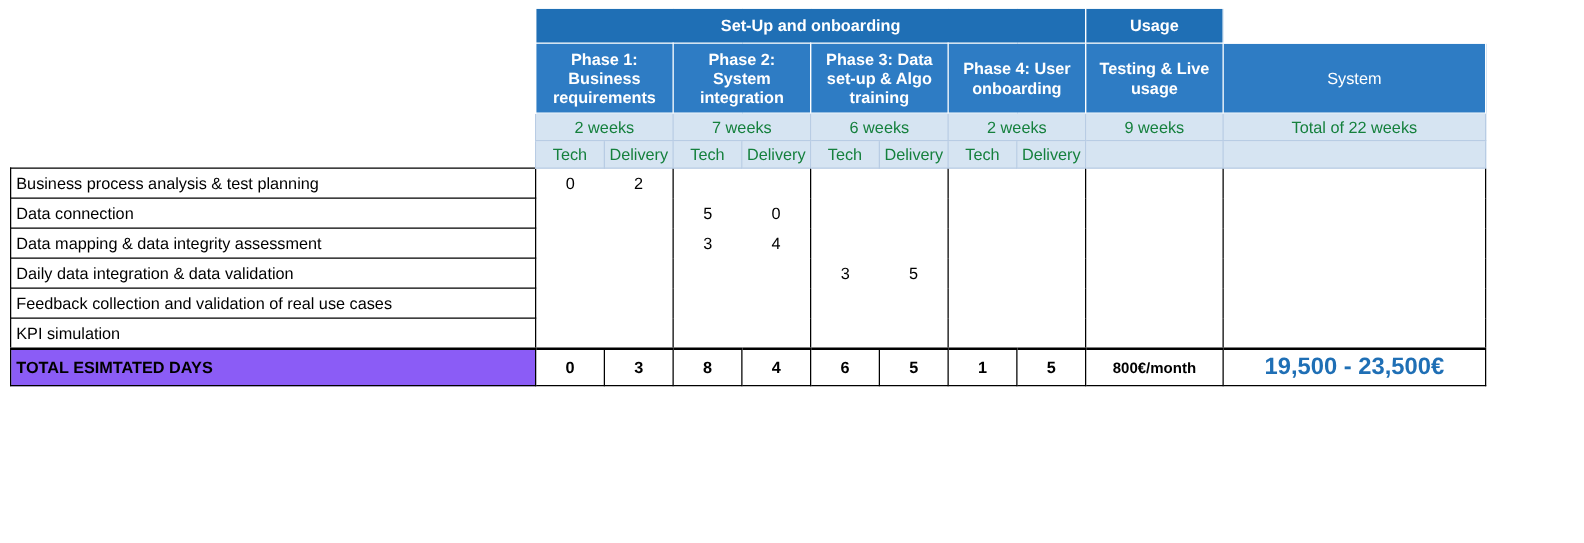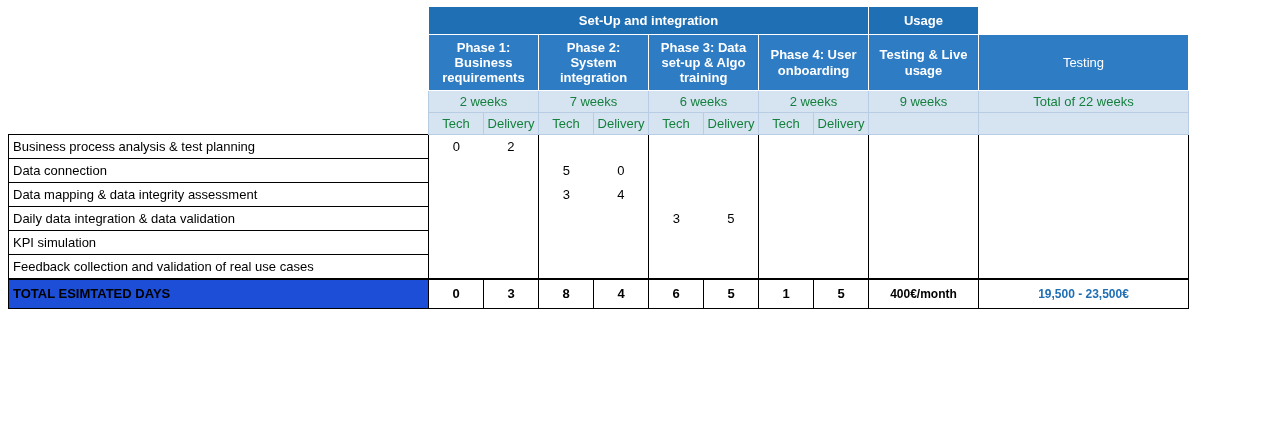--- a/index.html
+++ b/index.html
@@ -99,21 +99,21 @@
     border-right: 1px solid #000000;
     background: #ffffff;
   }
   
   .total-label {
     border: 1px solid #000000;
     border-top: 2px solid #000000;
     font-weight: bold;
     padding-left: 4px;
     text-align: left;
-    background: #1d4ed8;
+    background: #8b5cf6;
     font-size: 13px;
   }
   .total-val {
     border: 1px solid #000000;
     border-top: 2px solid #000000;
     text-align: center;
     font-weight: bold;
     background: #ffffff;
     font-size: 13px;
   }
@@ -125,21 +125,21 @@
     background: #ffffff;
     font-size: 12px;
   }
   .total-general {
     border: 1px solid #000000;
     border-top: 2px solid #000000;
     text-align: center;
     font-weight: bold;
     background: #ffffff;
     color: #1F6FB5;
-    font-size: 12px;
+    font-size: 19px;
   }
   .noborder { border: none; background: #ffffff; }
 </style>
 </head>
 <body>
 
 <div class="sheet">
   <table class="grid">
     <colgroup>
       <col class="c-task">
@@ -151,33 +151,33 @@
         <col class="c-num">
       <col class="c-num">
         <col class="c-num">
       <col class="c-usage">
       <col class="c-gen">
     </colgroup>
     <tbody>
 
       <tr class="row-top">
         <td class="noborder"></td>
-        <td class="hdr-blue" colspan="8">Set-Up and integration</td>
+        <td class="hdr-blue" colspan="8">Set-Up and onboarding</td>
         <td class="hdr-blue">Usage</td>
         <td class="noborder"></td>
       </tr>
 
       <tr class="row-phase">
         <td class="noborder"></td>
         <td class="hdr-blue2 bold" colspan="2">Phase 1: Business requirements</td>
         <td class="hdr-blue2 bold" colspan="2">Phase 2: System integration</td>
         <td class="hdr-blue2 bold" colspan="2">Phase 3: Data set-up &amp; Algo training</td>
         <td class="hdr-blue2 bold" colspan="2">Phase 4: User onboarding</td>
         <td class="hdr-blue2 bold">Testing &amp; Live usage</td>
-        <td class="hdr-blue2">Testing</td>
+        <td class="hdr-blue2">System</td>
       </tr>
 
       <tr class="row-weeks">
         <td class="noborder"></td>
         <td class="hdr-light" colspan="2">2 weeks</td>
         <td class="hdr-light" colspan="2">7 weeks</td>
         <td class="hdr-light" colspan="2">6 weeks</td>
         <td class="hdr-light" colspan="2">2 weeks</td>
         <td class="hdr-light">9 weeks</td>
         <td class="hdr-light">Total of 22 weeks</td>
@@ -243,34 +243,34 @@
         <td class="val-cell pair-left"></td>
         <td class="val-cell pair-right"></td>
         <td class="val-cell pair-left">3</td>
         <td class="val-cell pair-right">5</td>
         <td class="val-cell pair-left"></td>
         <td class="val-cell pair-right"></td>
         <td class="blank-cell"></td>
         <td class="blank-cell"></td>
       </tr>
       <tr class="row-task">
+        <td class="task-cell">Feedback collection and validation of real use cases</td>
+        <td class="val-cell pair-left"></td>
+        <td class="val-cell pair-right"></td>
+        <td class="val-cell pair-left"></td>
+        <td class="val-cell pair-right"></td>
+        <td class="val-cell pair-left"></td>
+        <td class="val-cell pair-right"></td>
+        <td class="val-cell pair-left"></td>
+        <td class="val-cell pair-right"></td>
+        <td class="blank-cell"></td>
+        <td class="blank-cell"></td>
+      </tr>
+      <tr class="row-task">
         <td class="task-cell">KPI simulation</td>
-        <td class="val-cell pair-left"></td>
-        <td class="val-cell pair-right"></td>
-        <td class="val-cell pair-left"></td>
-        <td class="val-cell pair-right"></td>
-        <td class="val-cell pair-left"></td>
-        <td class="val-cell pair-right"></td>
-        <td class="val-cell pair-left"></td>
-        <td class="val-cell pair-right"></td>
-        <td class="blank-cell"></td>
-        <td class="blank-cell"></td>
-      </tr>
-      <tr class="row-task">
-        <td class="task-cell">Feedback collection and validation of real use cases</td>
         <td class="val-cell pair-left"></td>
         <td class="val-cell pair-right"></td>
         <td class="val-cell pair-left"></td>
         <td class="val-cell pair-right"></td>
         <td class="val-cell pair-left"></td>
         <td class="val-cell pair-right"></td>
         <td class="val-cell pair-left"></td>
         <td class="val-cell pair-right"></td>
         <td class="blank-cell"></td>
         <td class="blank-cell"></td>
@@ -279,18 +279,18 @@
       <tr class="row-total">
         <td class="total-label">TOTAL ESIMTATED DAYS</td>
         <td class="total-val">0</td>
         <td class="total-val">3</td>
         <td class="total-val">8</td>
         <td class="total-val">4</td>
         <td class="total-val">6</td>
         <td class="total-val">5</td>
         <td class="total-val">1</td>
         <td class="total-val">5</td>
-        <td class="total-usage">400€/month</td>
+        <td class="total-usage">800€/month</td>
         <td class="total-general">19,500 - 23,500€</td>
       </tr>
     </tbody>
   </table>
 </div>
 
 </body></html>

